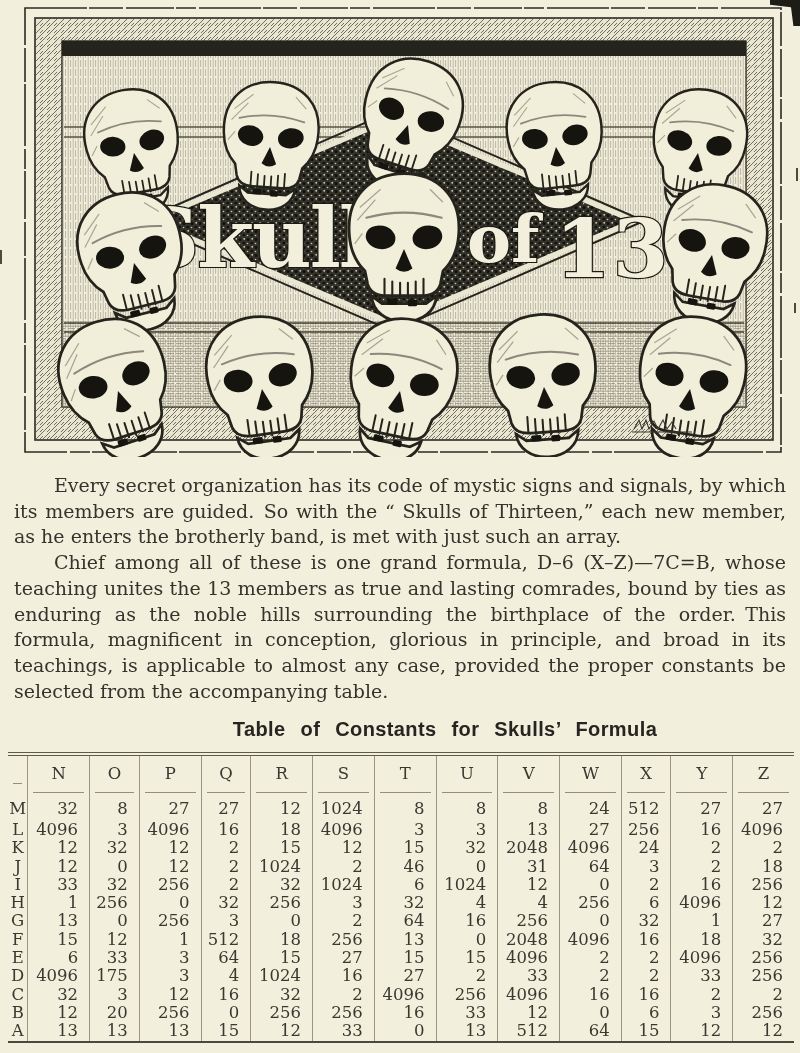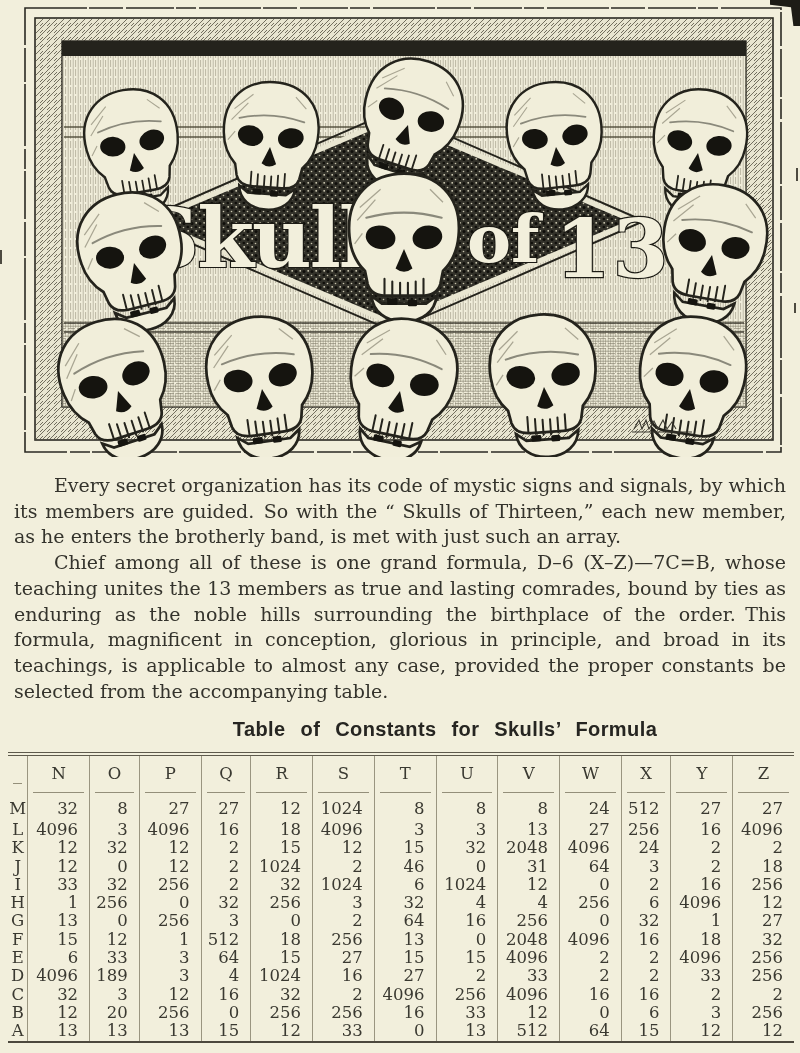--- a/index.html
+++ b/index.html
@@ -327,21 +327,21 @@
         <td>15</td>
         <td>4096</td>
         <td>2</td>
         <td>2</td>
         <td>4096</td>
         <td>256</td>
       </tr>
       <tr>
         <td class="rowlab">D</td>
         <td>4096</td>
-        <td>189</td>
+        <td>175</td>
         <td>3</td>
         <td>4</td>
         <td>1024</td>
         <td>16</td>
         <td>27</td>
         <td>2</td>
         <td>33</td>
         <td>2</td>
         <td>2</td>
         <td>33</td>

